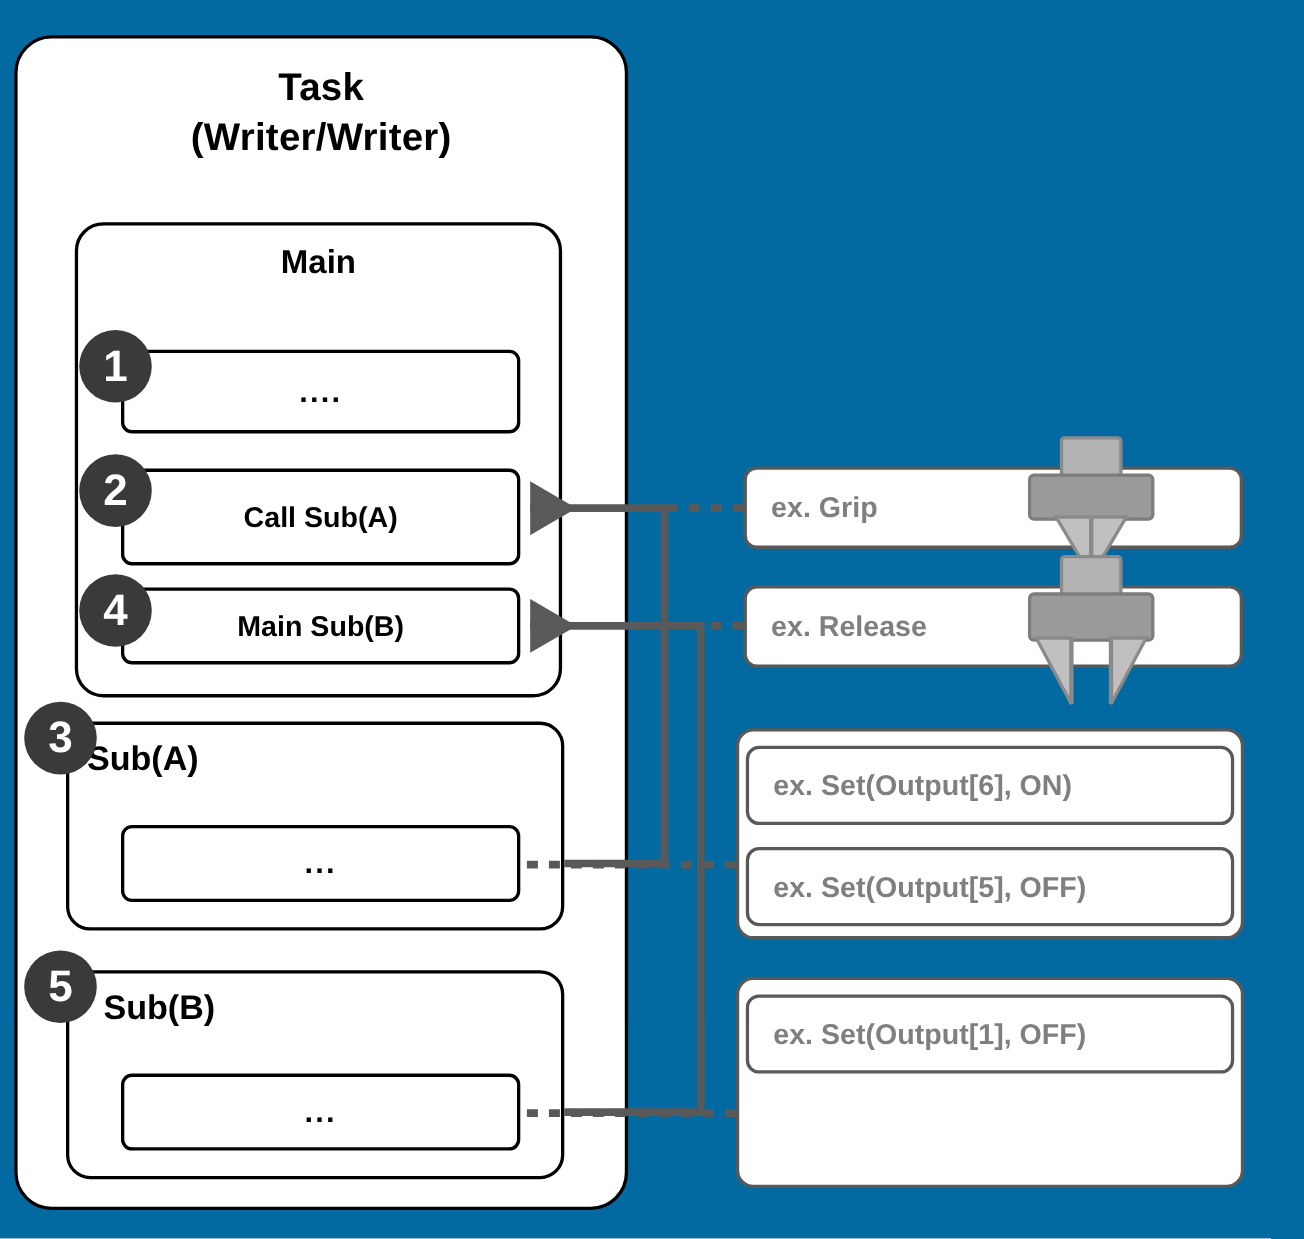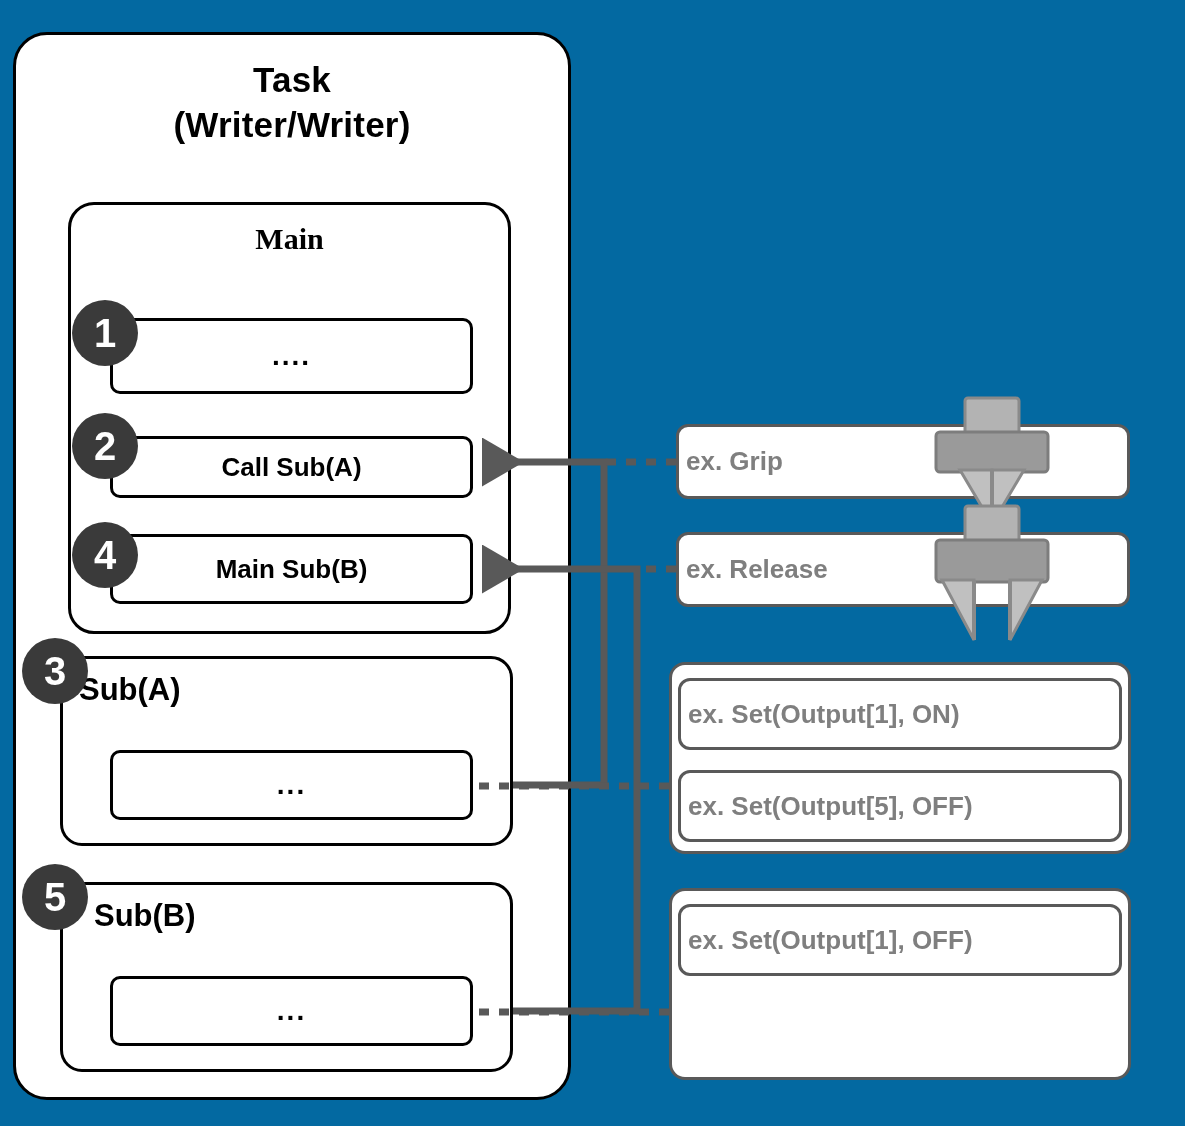--- a/index.html
+++ b/index.html
@@ -28,32 +28,32 @@
     left: 13px; top: 58px; width: 558px;
     text-align: center; font-size: 35px; font-weight: bold; color: #000;
     line-height: 1.28; letter-spacing: 0.2px;
   }
   .main-box {
     left: 68px; top: 202px; width: 443px; height: 432px;
     border: 3px solid #000; border-radius: 26px; background: #fff;
   }
   .main-title {
     left: 68px; top: 222px; width: 443px;
-    text-align: center; font-size: 30px; font-weight: bold; color: #000; font-family: Liberation Serif, serif;
+    text-align: center; font-size: 30px; font-weight: bold; color: #000;
   }
 
   .stmt {
     border: 3px solid #000; border-radius: 10px; background: #fff;
     display: flex; align-items: center; justify-content: center;
     font-size: 26px; font-weight: bold; color: #000;
   }
   .stmt-dots { font-size: 28px; letter-spacing: 2px; font-weight: bold; }
 
   .s1 { left: 110px; top: 318px; width: 363px; height: 76px; }
-  .s2 { left: 110px; top: 436px; width: 363px; height: 62px; }
+  .s2 { left: 110px; top: 426px; width: 363px; height: 88px; }
   .s4 { left: 110px; top: 534px; width: 363px; height: 70px; }
 
   .sub-box {
     border: 3px solid #000; border-radius: 22px; background: #fff;
   }
   .subA { left: 60px; top: 656px; width: 453px; height: 190px; }
   .subB { left: 60px; top: 882px; width: 453px; height: 190px; }
   .sub-title {
     font-size: 31px; font-weight: bold; color: #000;
   }
@@ -79,21 +79,21 @@
   .step-4 { left: 72px; top: 522px;  width: 66px; height: 66px; font-size: 40px; }
   .step-3 { left: 22px; top: 638px;  width: 66px; height: 66px; font-size: 40px; }
   .step-5 { left: 22px; top: 864px;  width: 66px; height: 66px; font-size: 40px; }
 
   
   .ex-box {
     border: 3px solid #595959; border-radius: 12px; background: #fff;
     display: flex; align-items: center;
     font-size: 26px; font-weight: bold; color: #7f7f7f;
   }
-  .ex-box > .ex-label { padding-left: 7px; }
+  .ex-box > .ex-label { padding-left: 22px; }
   .ex-grip    { left: 676px; top: 424px; width: 454px; height: 75px; }
   .ex-release { left: 676px; top: 532px; width: 454px; height: 75px; }
 
   .group-box {
     border: 3px solid #595959; border-radius: 16px; background: #fff;
   }
   .group-1 { left: 669px; top: 662px; width: 462px; height: 192px; }
   .group-2 { left: 669px; top: 888px; width: 462px; height: 192px; }
 
   .ex-set { left: 678px; width: 444px; height: 72px; }
@@ -202,21 +202,21 @@
     <rect x="43" y="2" width="54" height="38" fill="#b3b3b3" stroke="#8a8a8a" stroke-width="3" rx="3"></rect>
     <rect x="14" y="36" width="112" height="42" fill="#9a9a9a" stroke="#7d7d7d" stroke-width="3" rx="4"></rect>
     <polygon points="20,76 52,136 52,76" fill="#c0c0c0" stroke="#8a8a8a" stroke-width="3"></polygon>
     <polygon points="120,76 88,136 88,76" fill="#c0c0c0" stroke="#8a8a8a" stroke-width="3"></polygon>
     <line x1="52" y1="76" x2="52" y2="136" stroke="#8a8a8a" stroke-width="4"></line>
     <line x1="88" y1="76" x2="88" y2="136" stroke="#8a8a8a" stroke-width="4"></line>
   </svg>
 
   <div class="abs group-box group-1"></div>
   <div class="abs ex-box ex-set set-1">
-    <span class="ex-label">ex. Set(Output[1], ON)</span>
+    <span class="ex-label">ex. Set(Output[6], ON)</span>
   </div>
   <div class="abs ex-box ex-set set-2">
     <span class="ex-label">ex. Set(Output[5], OFF)</span>
   </div>
 
   <div class="abs group-box group-2"></div>
   <div class="abs ex-box ex-set set-3">
     <span class="ex-label">ex. Set(Output[1], OFF)</span>
   </div>
 

